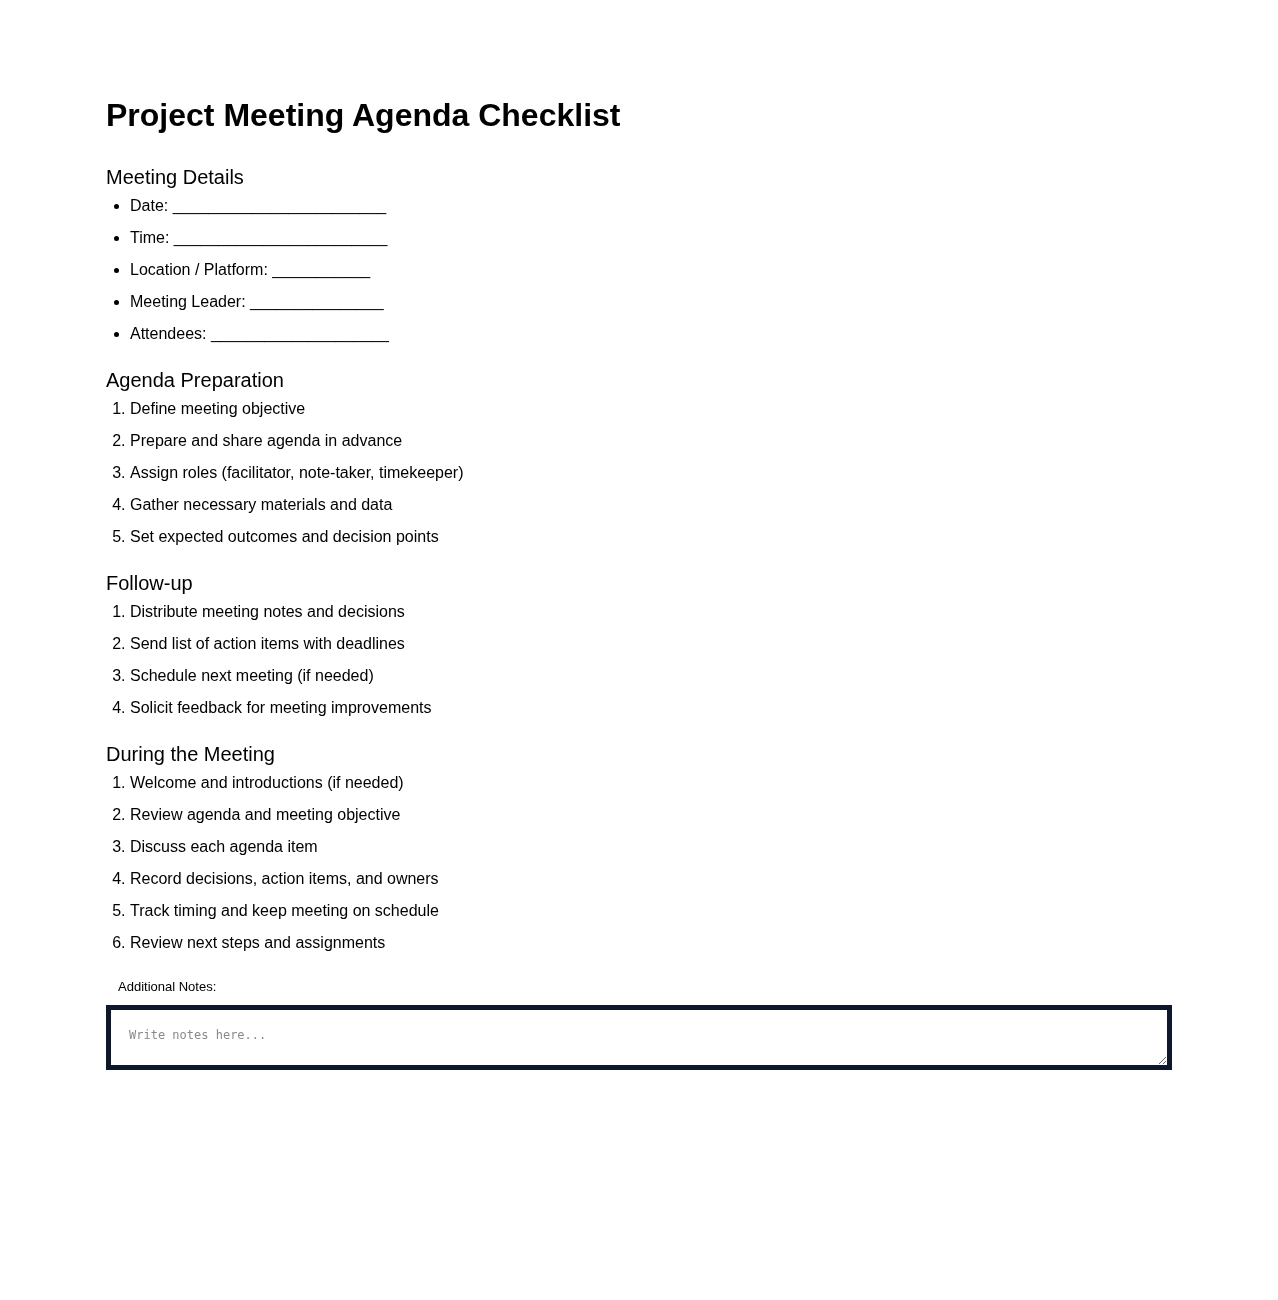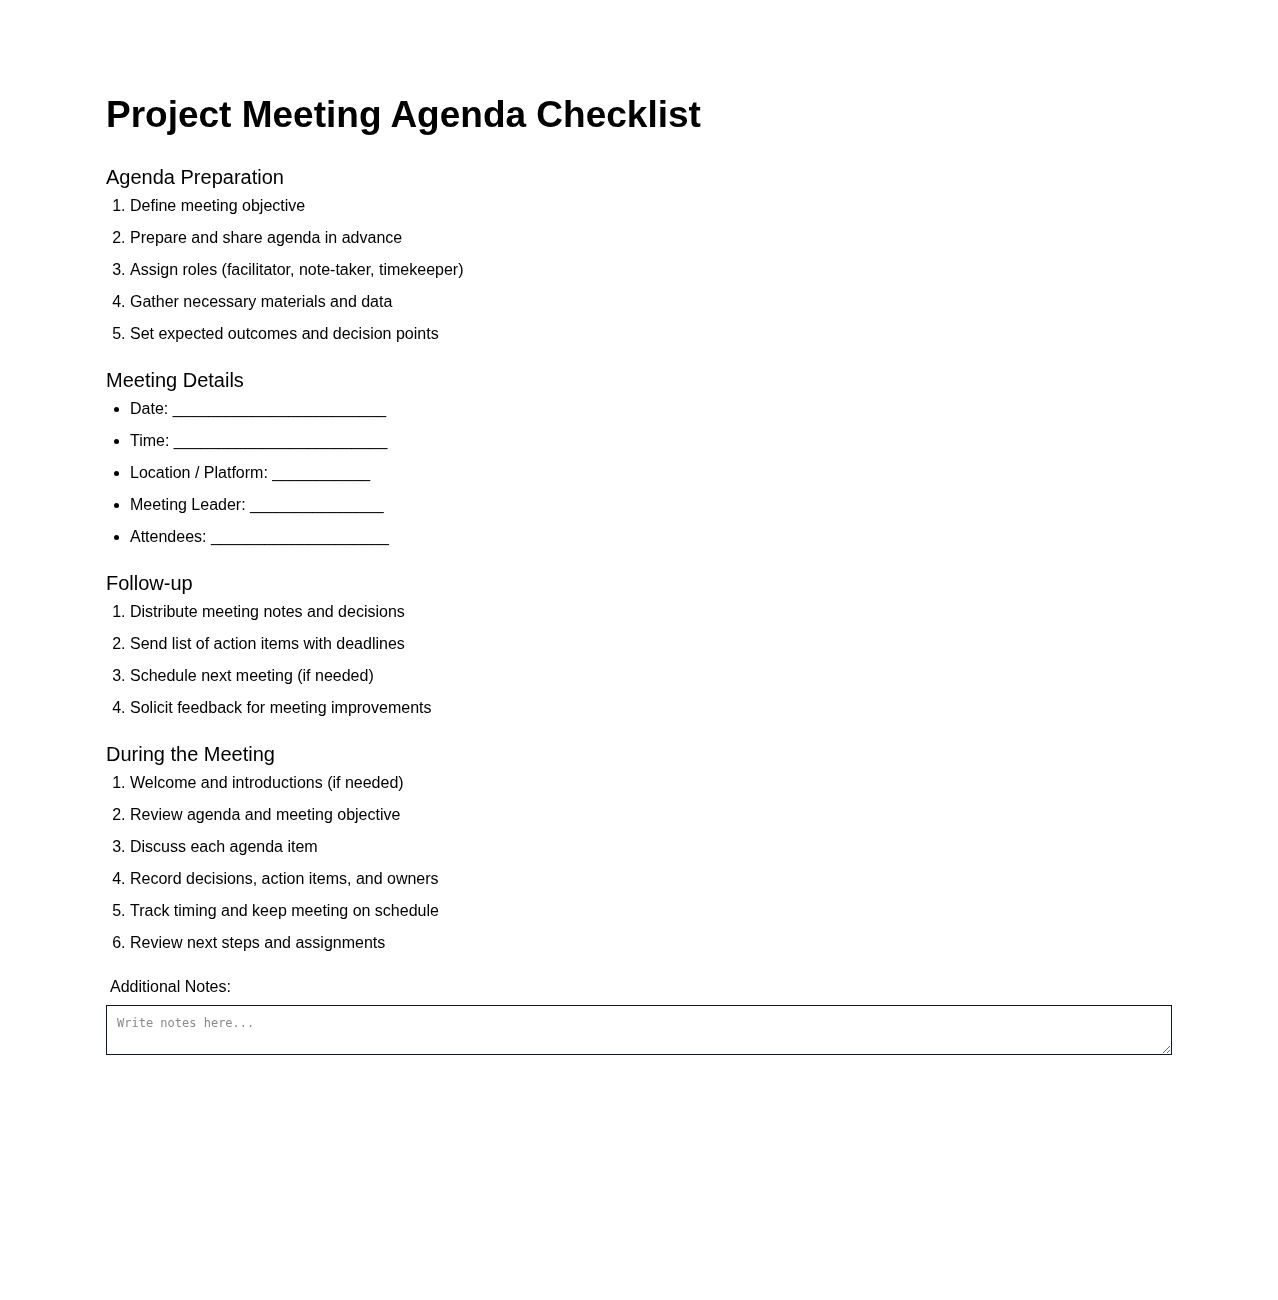--- a/index.html
+++ b/index.html
@@ -6,21 +6,21 @@
   body {
     font-family: "Liberation Sans", sans-serif;
     color: #000000;
     width: 1278px;
     min-height: 1300px;
   }
   .page {
     padding: 96px 106px 0 106px;
   }
   h1 {
-    font-size: 37px;
+    font-size: 32px;
     font-weight: bold;
     margin: 0 0 31px 0;
     line-height: 38px;
   }
   h2 {
     font-size: 20px;
     font-weight: normal;
     margin: 0 0 5px 0;
     line-height: 24px;
   }
@@ -30,64 +30,64 @@
   }
   li {
     font-size: 16px;
     line-height: 24px;
     margin-bottom: 8px;
   }
   ul li { list-style: disc; }
   ol li { list-style: decimal; }
   .notes-label {
     display: block;
-    font-size: 16px;
+    font-size: 13px;
     line-height: 20px;
-    margin: 21px 0 8px 4px;
+    margin: 21px 0 8px 12px;
   }
   textarea {
     box-sizing: border-box;
     width: 1066px;
-    height: 50px;
-    border: 1px solid #0f172a;
-    padding: 10px;
+    height: 65px;
+    border: 5px solid #0f172a;
+    padding: 18px;
     font-family: "DejaVu Sans Mono", monospace;
     font-size: 12px;
     resize: vertical;
     outline: none;
     display: block;
   }
   textarea::placeholder { color: #8a8a8a; }
 </style>
 </head>
 <body>
 
 <div class="page">
   <h1>Project Meeting Agenda Checklist</h1>
 
   <section>
+    <h2>Meeting Details</h2>
+    <ul>
+      <li>Date: ________________________</li>
+      <li>Time: ________________________</li>
+      <li>Location / Platform: ___________</li>
+      <li>Meeting Leader: _______________</li>
+      <li>Attendees: ____________________</li>
+    </ul>
+  </section>
+
+  <section>
     <h2>Agenda Preparation</h2>
     <ol>
       <li>Define meeting objective</li>
       <li>Prepare and share agenda in advance</li>
       <li>Assign roles (facilitator, note-taker, timekeeper)</li>
       <li>Gather necessary materials and data</li>
       <li>Set expected outcomes and decision points</li>
     </ol>
-  </section>
-
-  <section>
-    <h2>Meeting Details</h2>
-    <ul>
-      <li>Date: ________________________</li>
-      <li>Time: ________________________</li>
-      <li>Location / Platform: ___________</li>
-      <li>Meeting Leader: _______________</li>
-      <li>Attendees: ____________________</li>
-    </ul>
   </section>
 
   <section>
     <h2>Follow-up</h2>
     <ol>
       <li>Distribute meeting notes and decisions</li>
       <li>Send list of action items with deadlines</li>
       <li>Schedule next meeting (if needed)</li>
       <li>Solicit feedback for meeting improvements</li>
     </ol>

